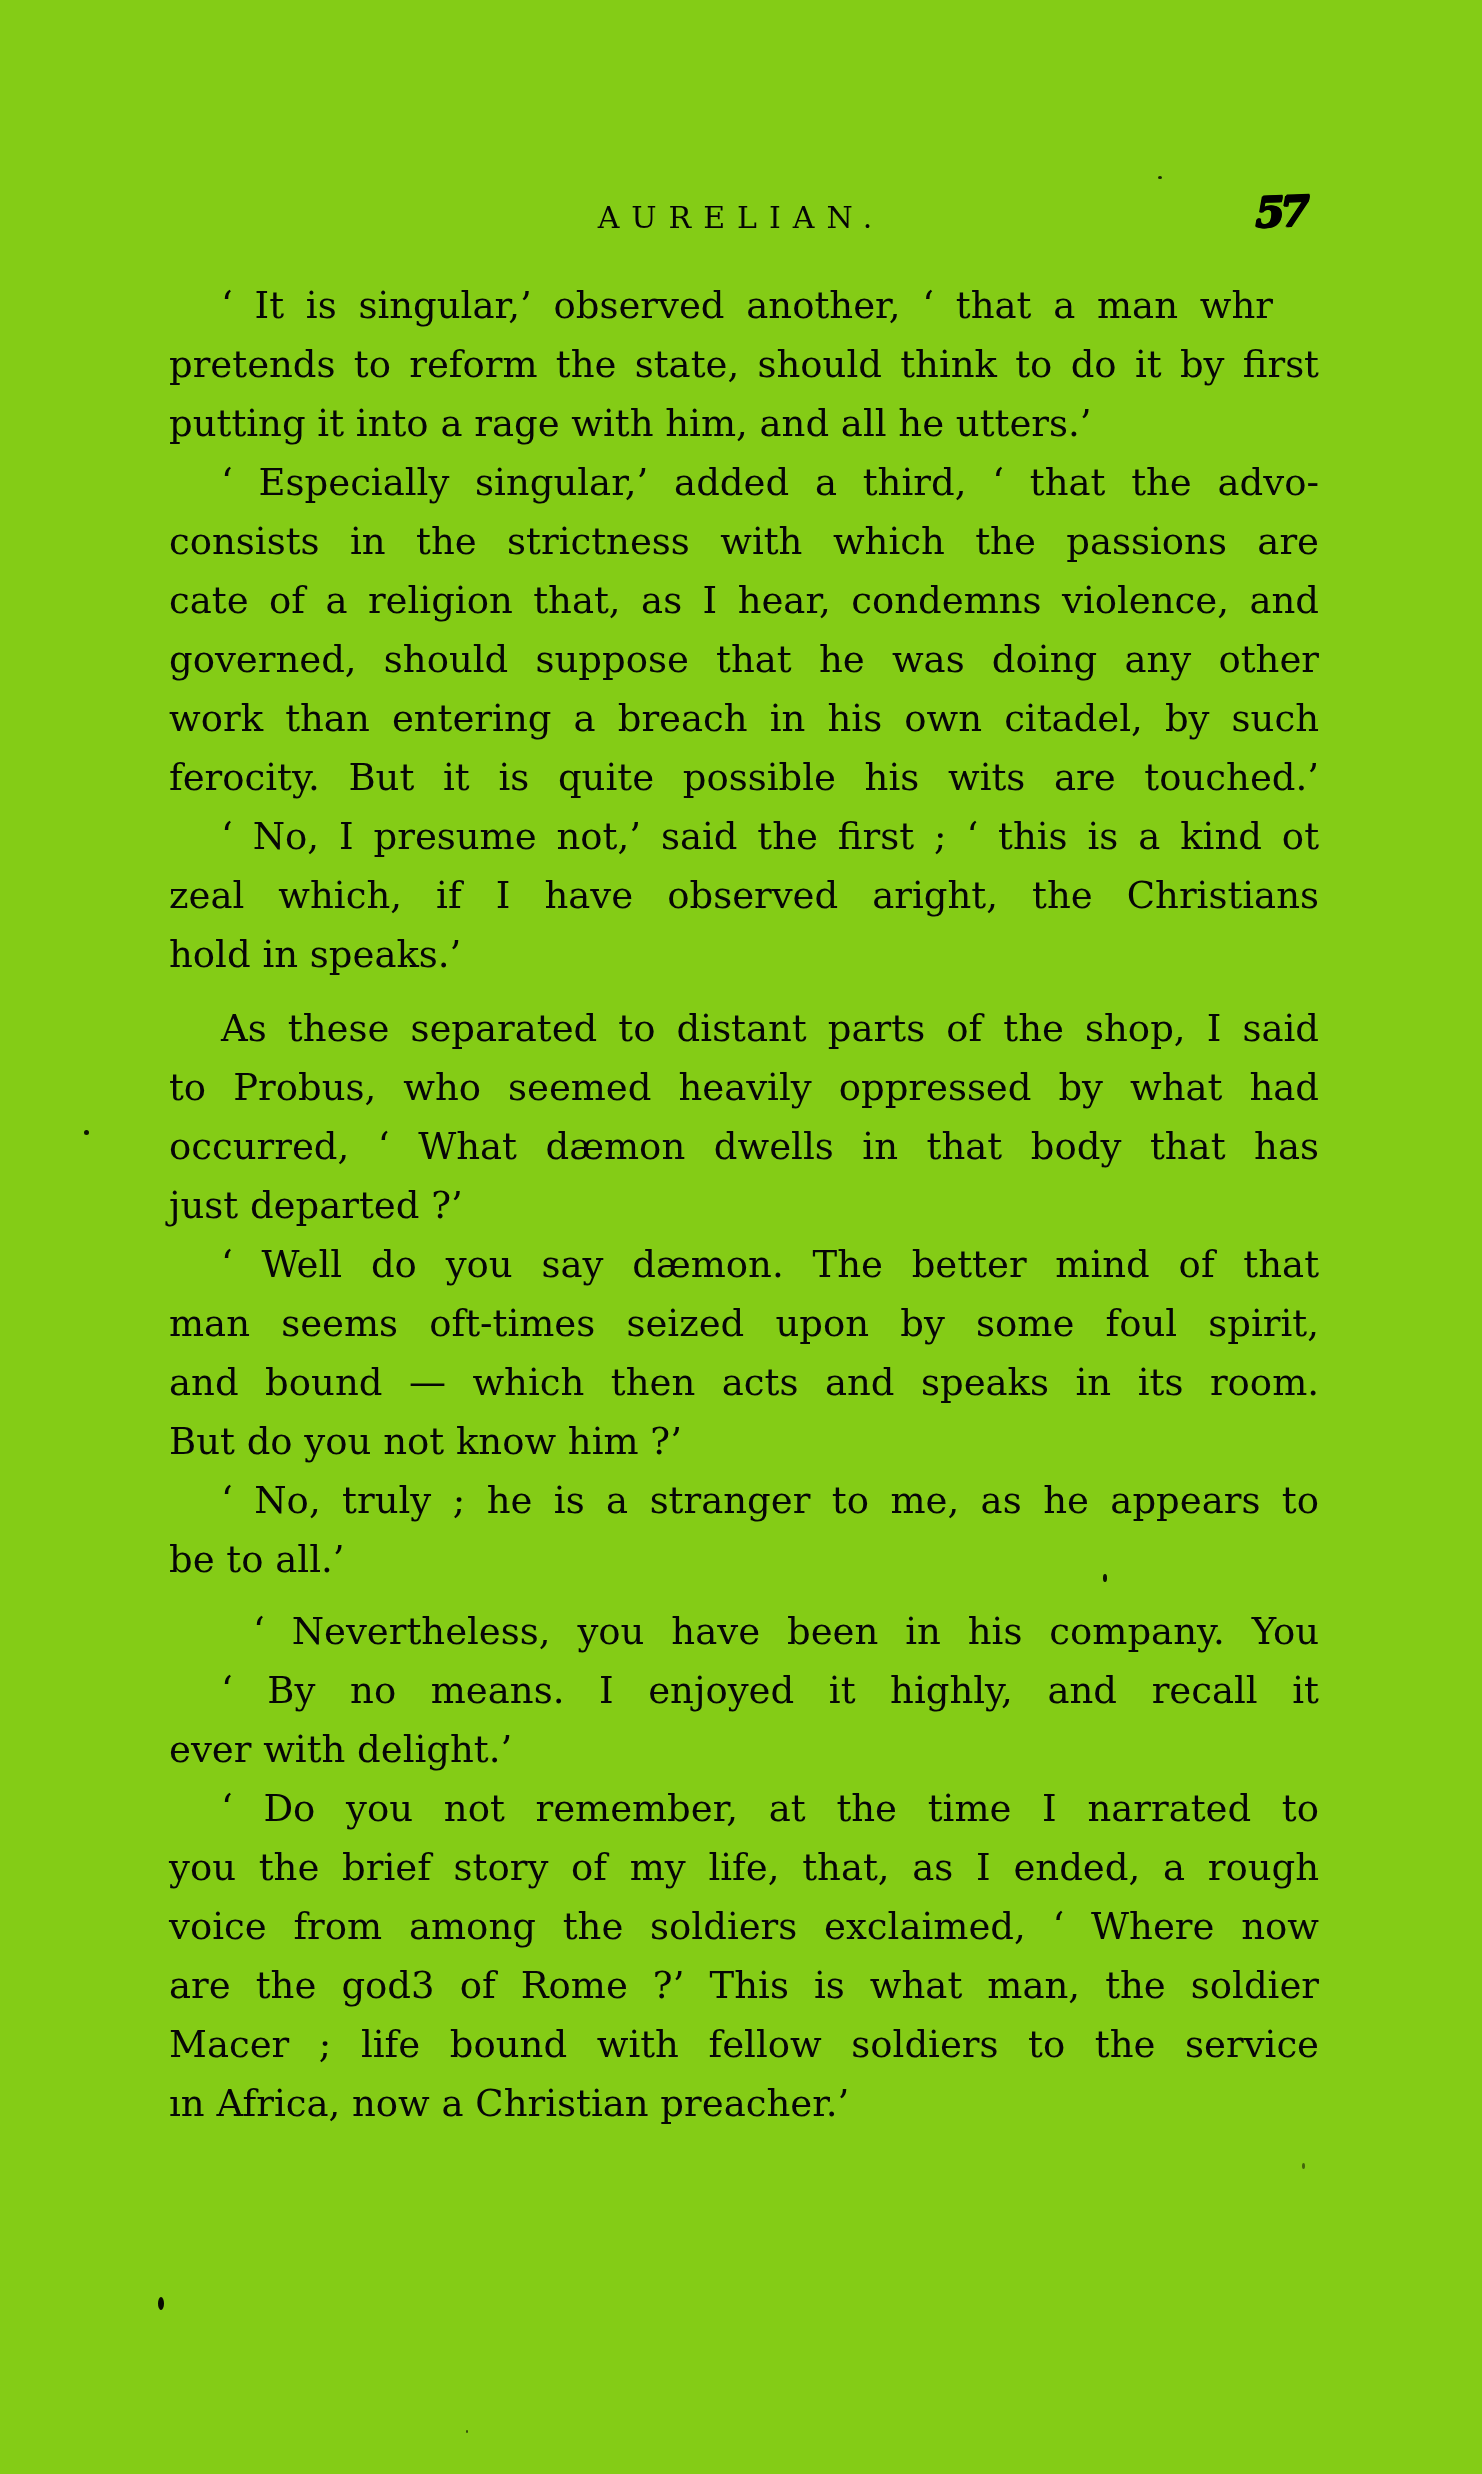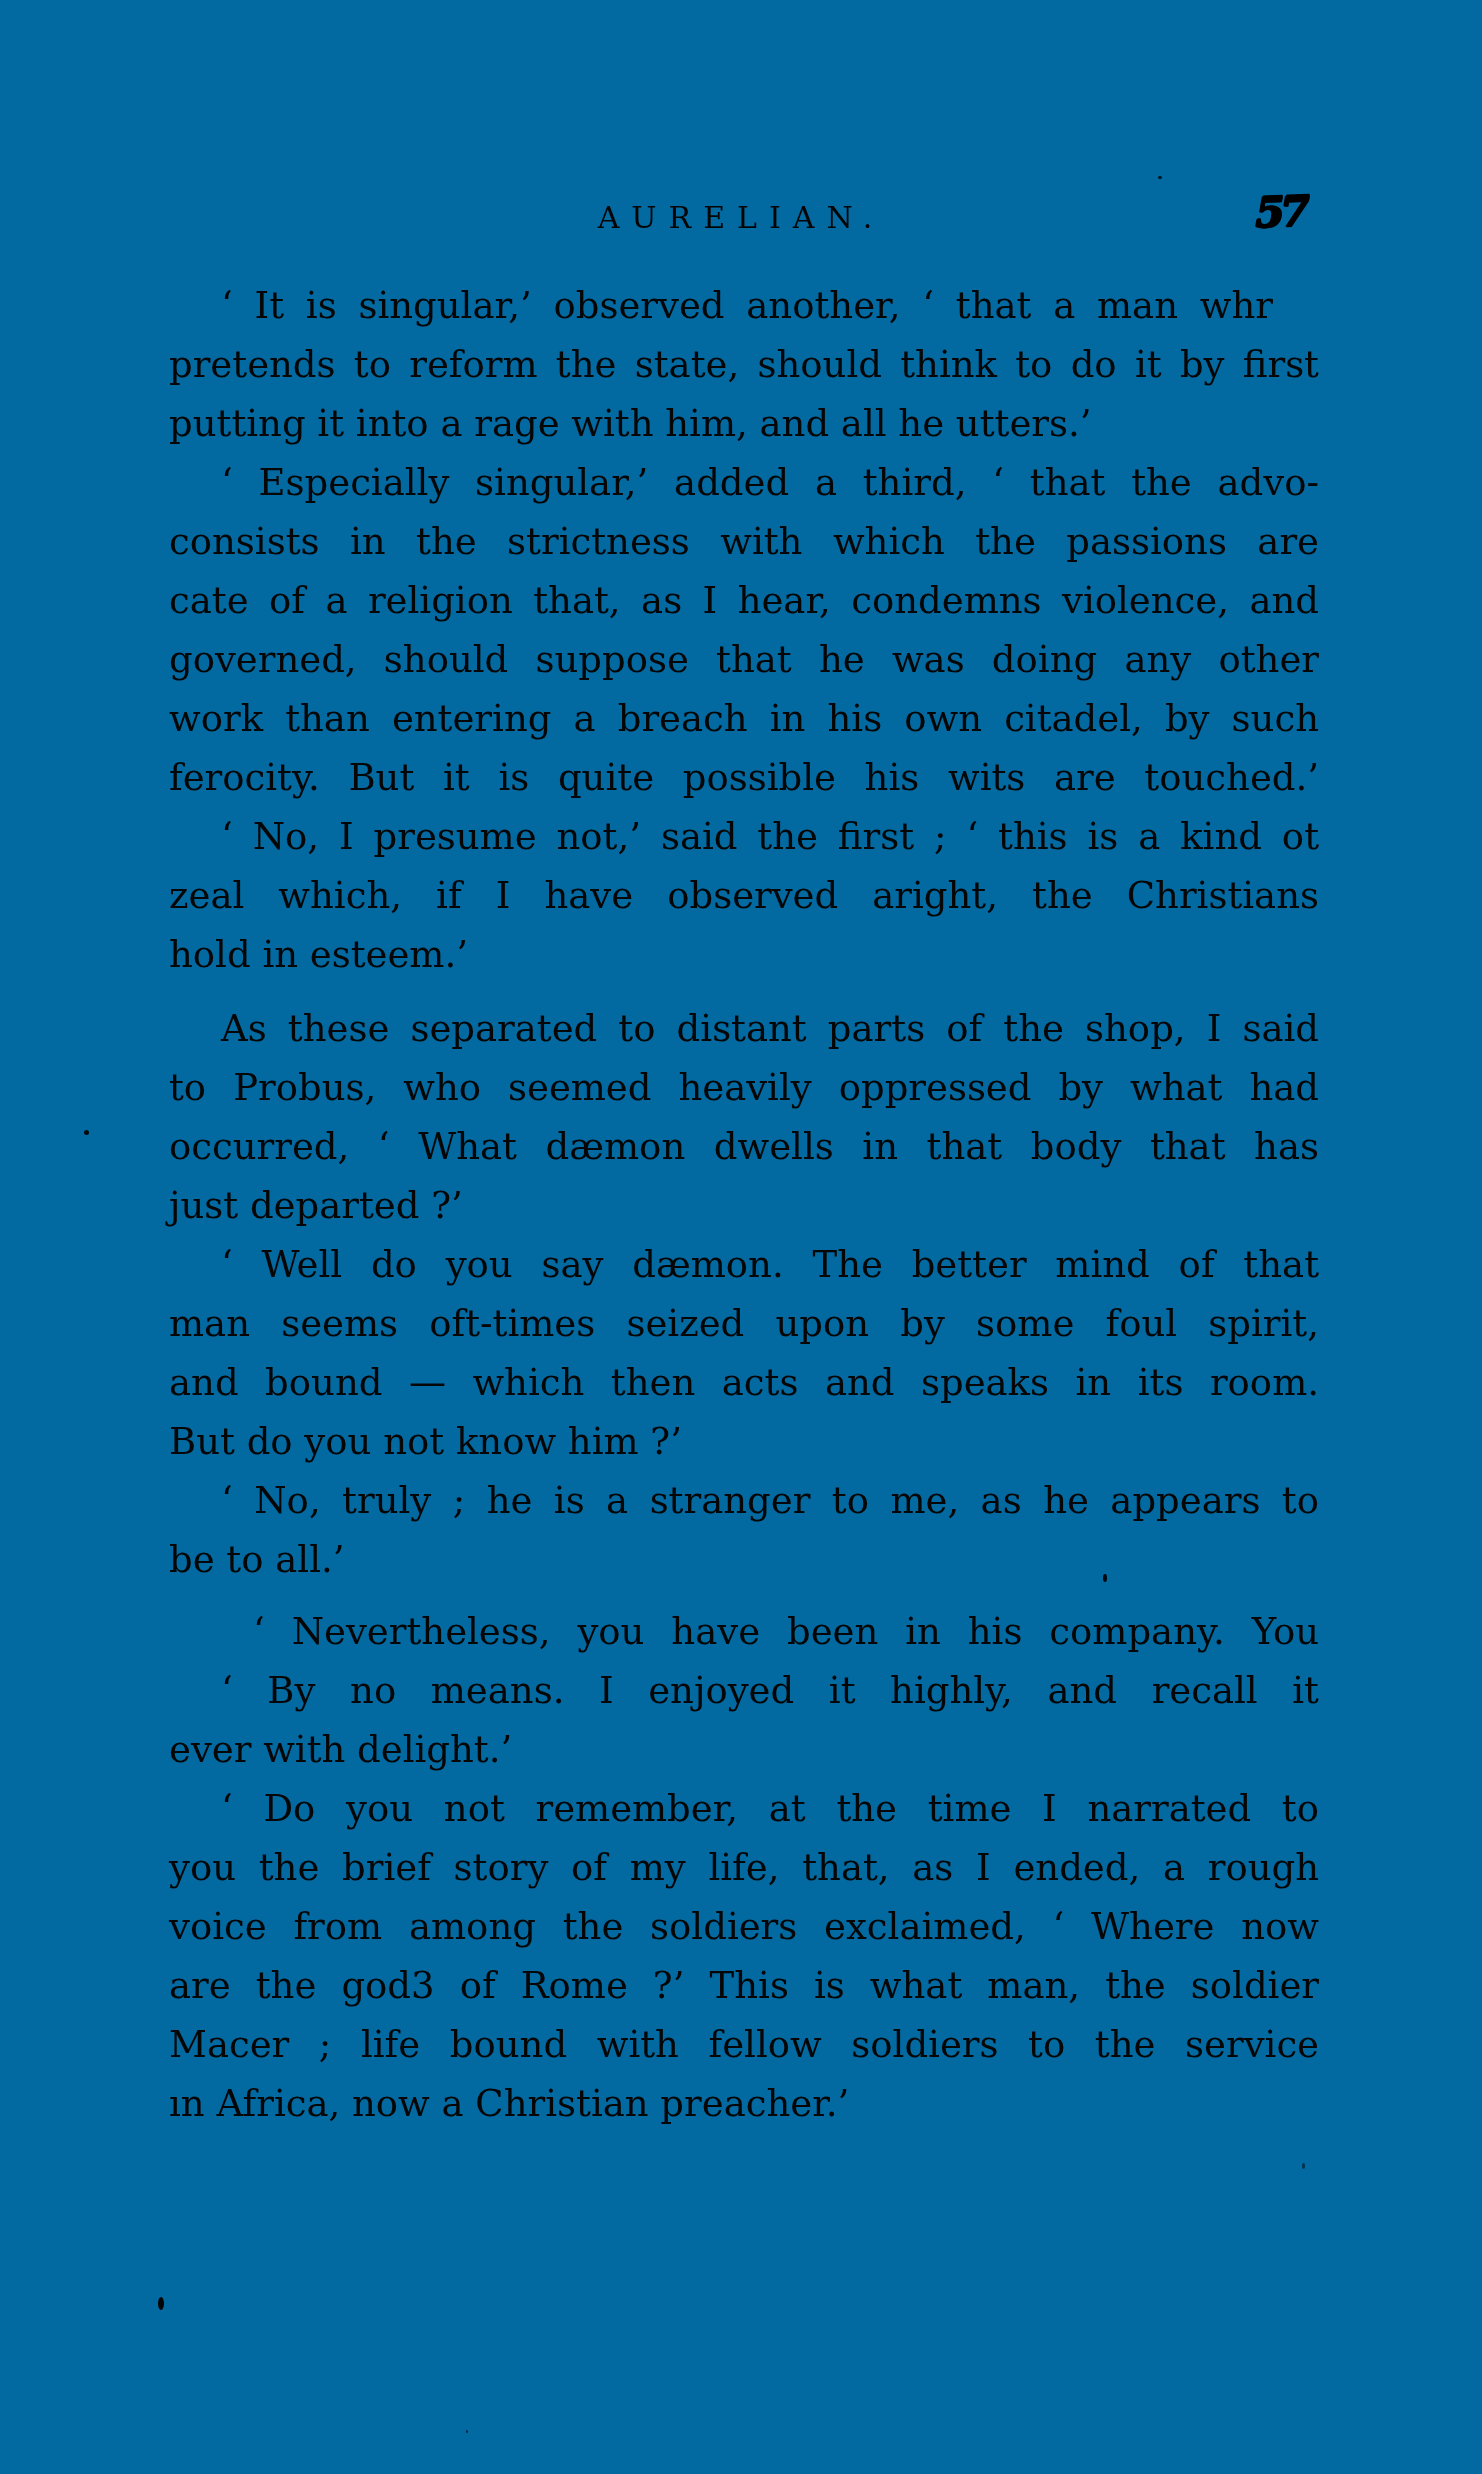--- a/index.html
+++ b/index.html
@@ -4,21 +4,21 @@
 <style>
   html, body {
     margin: 0;
     padding: 0;
     background: #ffffff;
   }
   .page {
     position: relative;
     width: 1482px;
     height: 2475px;
-    background: #0369a1;
+    background: #84cc16;
     overflow: hidden;
     font-family: "DejaVu Serif", serif;
     color: #000000;
   }
   .running-header {
     position: absolute;
     top: 200px;
     left: 0;
     width: 100%;
     text-align: center;
@@ -85,21 +85,21 @@
         <div class="line first">‘ Especially singular,’ added a third, ‘ that the advo-</div>
         <div class="line">consists in the strictness with which the passions are</div>
         <div class="line">cate of a religion that, as I hear, condemns violence, and</div>
         <div class="line">governed, should suppose that he was doing any other</div>
         <div class="line">work than entering a breach in his own citadel, by such</div>
         <div class="line">ferocity. But it is quite possible his wits are touched.’</div>
       </div>
       <div class="para">
         <div class="line first">‘ No, I presume not,’ said the first ; ‘ this is a kind ot</div>
         <div class="line">zeal which, if I have observed aright, the Christians</div>
-        <div class="line last">hold in esteem.’</div>
+        <div class="line last">hold in speaks.’</div>
       </div>
       <div class="para" style="margin-top: 15px;">
         <div class="line first">As these separated to distant parts of the shop, I said</div>
         <div class="line">to Probus, who seemed heavily oppressed by what had</div>
         <div class="line">occurred, ‘ What dæmon dwells in that body that has</div>
         <div class="line last">just departed ?’</div>
       </div>
       <div class="para">
         <div class="line first">‘ Well do you say dæmon. The better mind of that</div>
         <div class="line">man seems oft-times seized upon by some foul spirit,</div>

